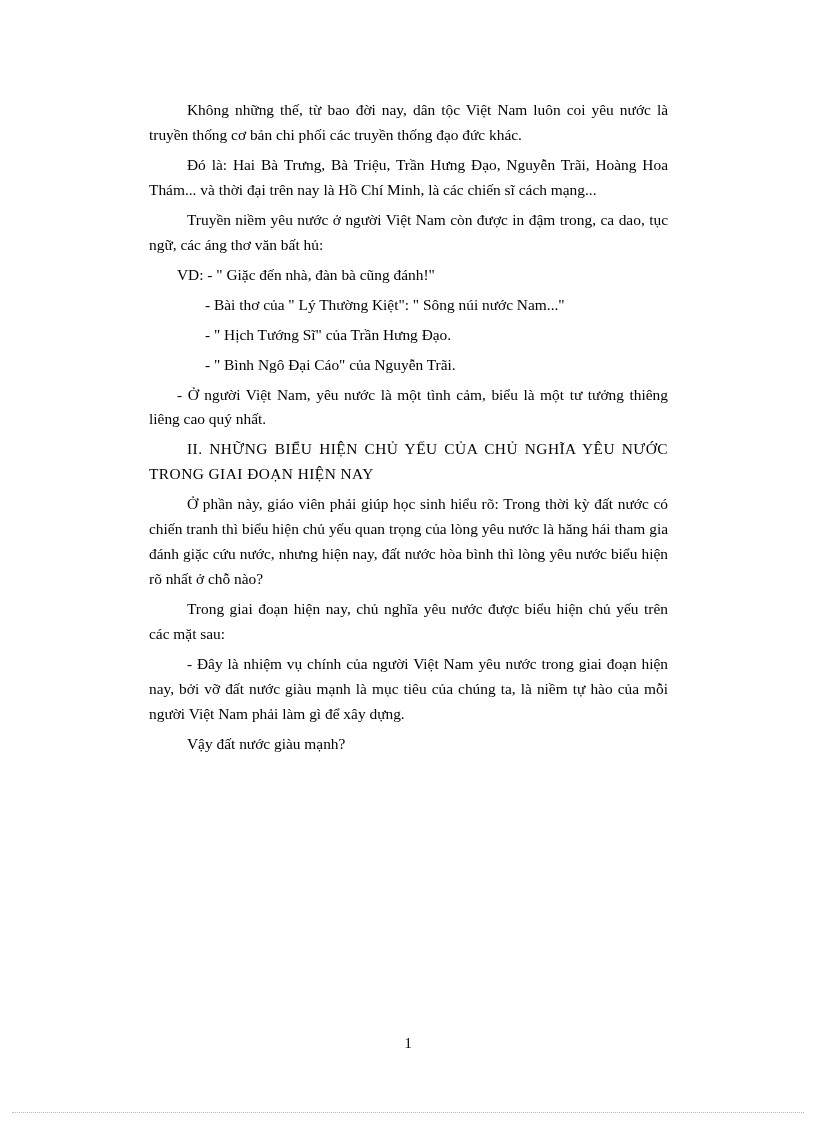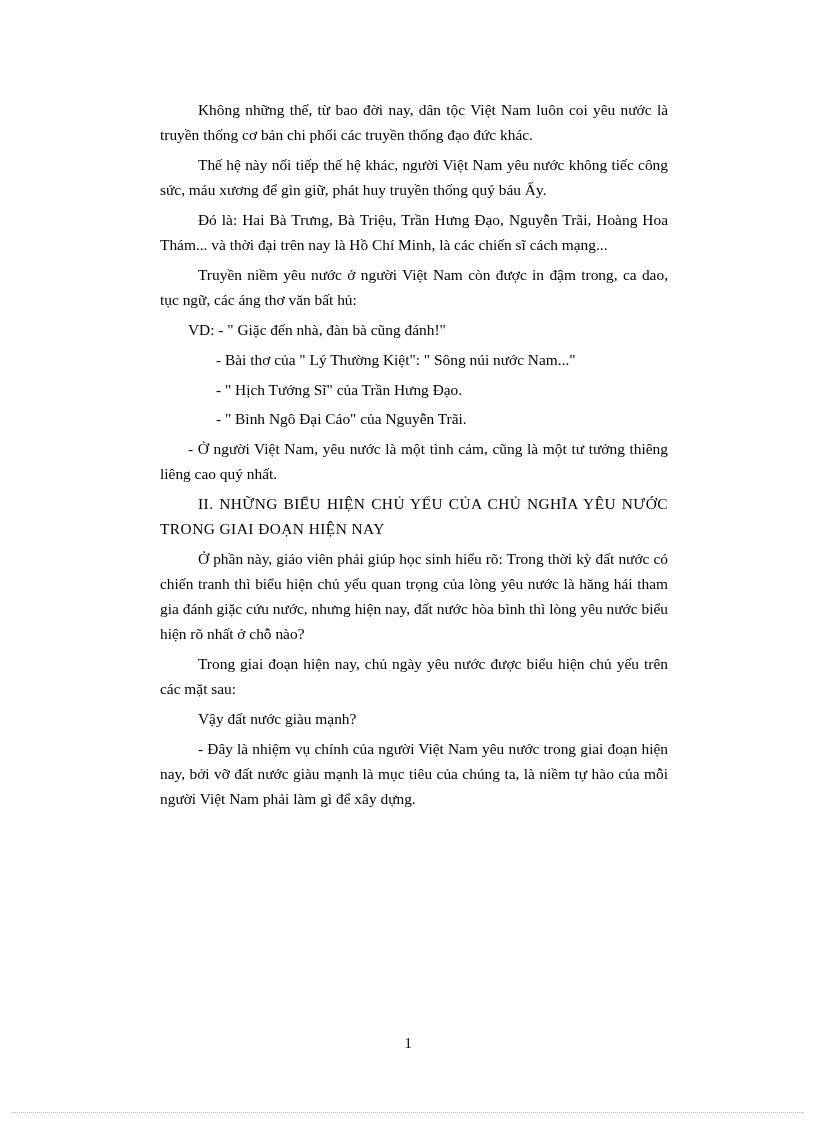--- a/index.html
+++ b/index.html
@@ -22,21 +22,21 @@
     height: 1123px;
     background: #ffffff;
   }
   .content {
     position: absolute;
     left: 148px;
     top: 98px;
     width: 520px;
   }
   p {
-    margin: 0 0 5px 12px;
+    margin: 0 0 5px 1px;
     font-size: 15.4px;
     line-height: 1.62;
     text-align: justify;
     text-justify: inter-word;
   }
   p.indent {
     text-indent: 38px;
   }
   p.indent-mid {
     text-indent: 28px;
@@ -71,31 +71,30 @@
     border-top: 1px dotted #b9b9b9;
   }
 </style>
 </head>
 <body>
 
 <div class="page">
 
   <div class="content">
     <p class="indent">Không những thế, từ bao đời nay, dân tộc Việt Nam luôn coi yêu nước là truyền thống cơ bản chi phối các truyền thống đạo đức khác.</p>
-    <p class="indent">Thế hệ này nối tiếp thế hệ khác, người Việt Nam yêu nước không tiếc công sức, máu xương để gìn giữ, phát huy truyền thống quý báu Ấy.</p>
     <p class="indent">Đó là: Hai Bà Trưng, Bà Triệu, Trần Hưng Đạo, Nguyễn Trãi, Hoàng Hoa Thám... và thời đại trên nay là Hồ Chí Minh, là các chiến sĩ cách mạng...</p>
     <p class="indent">Truyền niềm yêu nước ở người Việt Nam còn được in đậm trong, ca dao, tục ngữ, các áng thơ văn bất hủ:</p>
     <p class="indent-mid">VD: - " Giặc đến nhà, đàn bà cũng đánh!"</p>
     <p class="sub">- Bài thơ của " Lý Thường Kiệt": " Sông núi nước Nam..."</p>
     <p class="sub">- " Hịch Tướng Sĩ" của Trần Hưng Đạo.</p>
     <p class="sub">- " Bình Ngô Đại Cáo" của Nguyễn Trãi.</p>
-    <p class="indent-mid">- Ở người Việt Nam, yêu nước là một tình cảm, cũng là một tư tưởng thiêng liêng cao quý nhất.</p>
+    <p class="indent-mid">- Ở người Việt Nam, yêu nước là một tình cảm, biểu là một tư tưởng thiêng liêng cao quý nhất.</p>
     <p class="heading">II. NHỮNG BIỂU HIỆN CHỦ YẾU CỦA CHỦ NGHĨA YÊU NƯỚC TRONG GIAI ĐOẠN HIỆN NAY</p>
     <p class="indent">Ở phần này, giáo viên phải giúp học sinh hiểu rõ: Trong thời kỳ đất nước có chiến tranh thì biểu hiện chủ yếu quan trọng của lòng yêu nước là hăng hái tham gia đánh giặc cứu nước, nhưng hiện nay, đất nước hòa bình thì lòng yêu nước biểu hiện rõ nhất ở chỗ nào?</p>
-    <p class="indent">Trong giai đoạn hiện nay, chủ ngày yêu nước được biểu hiện chủ yếu trên các mặt sau:</p>
+    <p class="indent">Trong giai đoạn hiện nay, chủ nghĩa yêu nước được biểu hiện chủ yếu trên các mặt sau:</p>
+    <p class="indent">- Đây là nhiệm vụ chính của người Việt Nam yêu nước trong giai đoạn hiện nay, bởi vỡ đất nước giàu mạnh là mục tiêu của chúng ta, là niềm tự hào của mỗi người Việt Nam phải làm gì để xây dựng.</p>
     <p class="indent">Vậy đất nước giàu mạnh?</p>
-    <p class="indent">- Đây là nhiệm vụ chính của người Việt Nam yêu nước trong giai đoạn hiện nay, bởi vỡ đất nước giàu mạnh là mục tiêu của chúng ta, là niềm tự hào của mỗi người Việt Nam phải làm gì để xây dựng.</p>
   </div>
 
   <div class="pagenum">1</div>
   <div class="footer-rule"></div>
 
 </div>
 
 </body></html>

